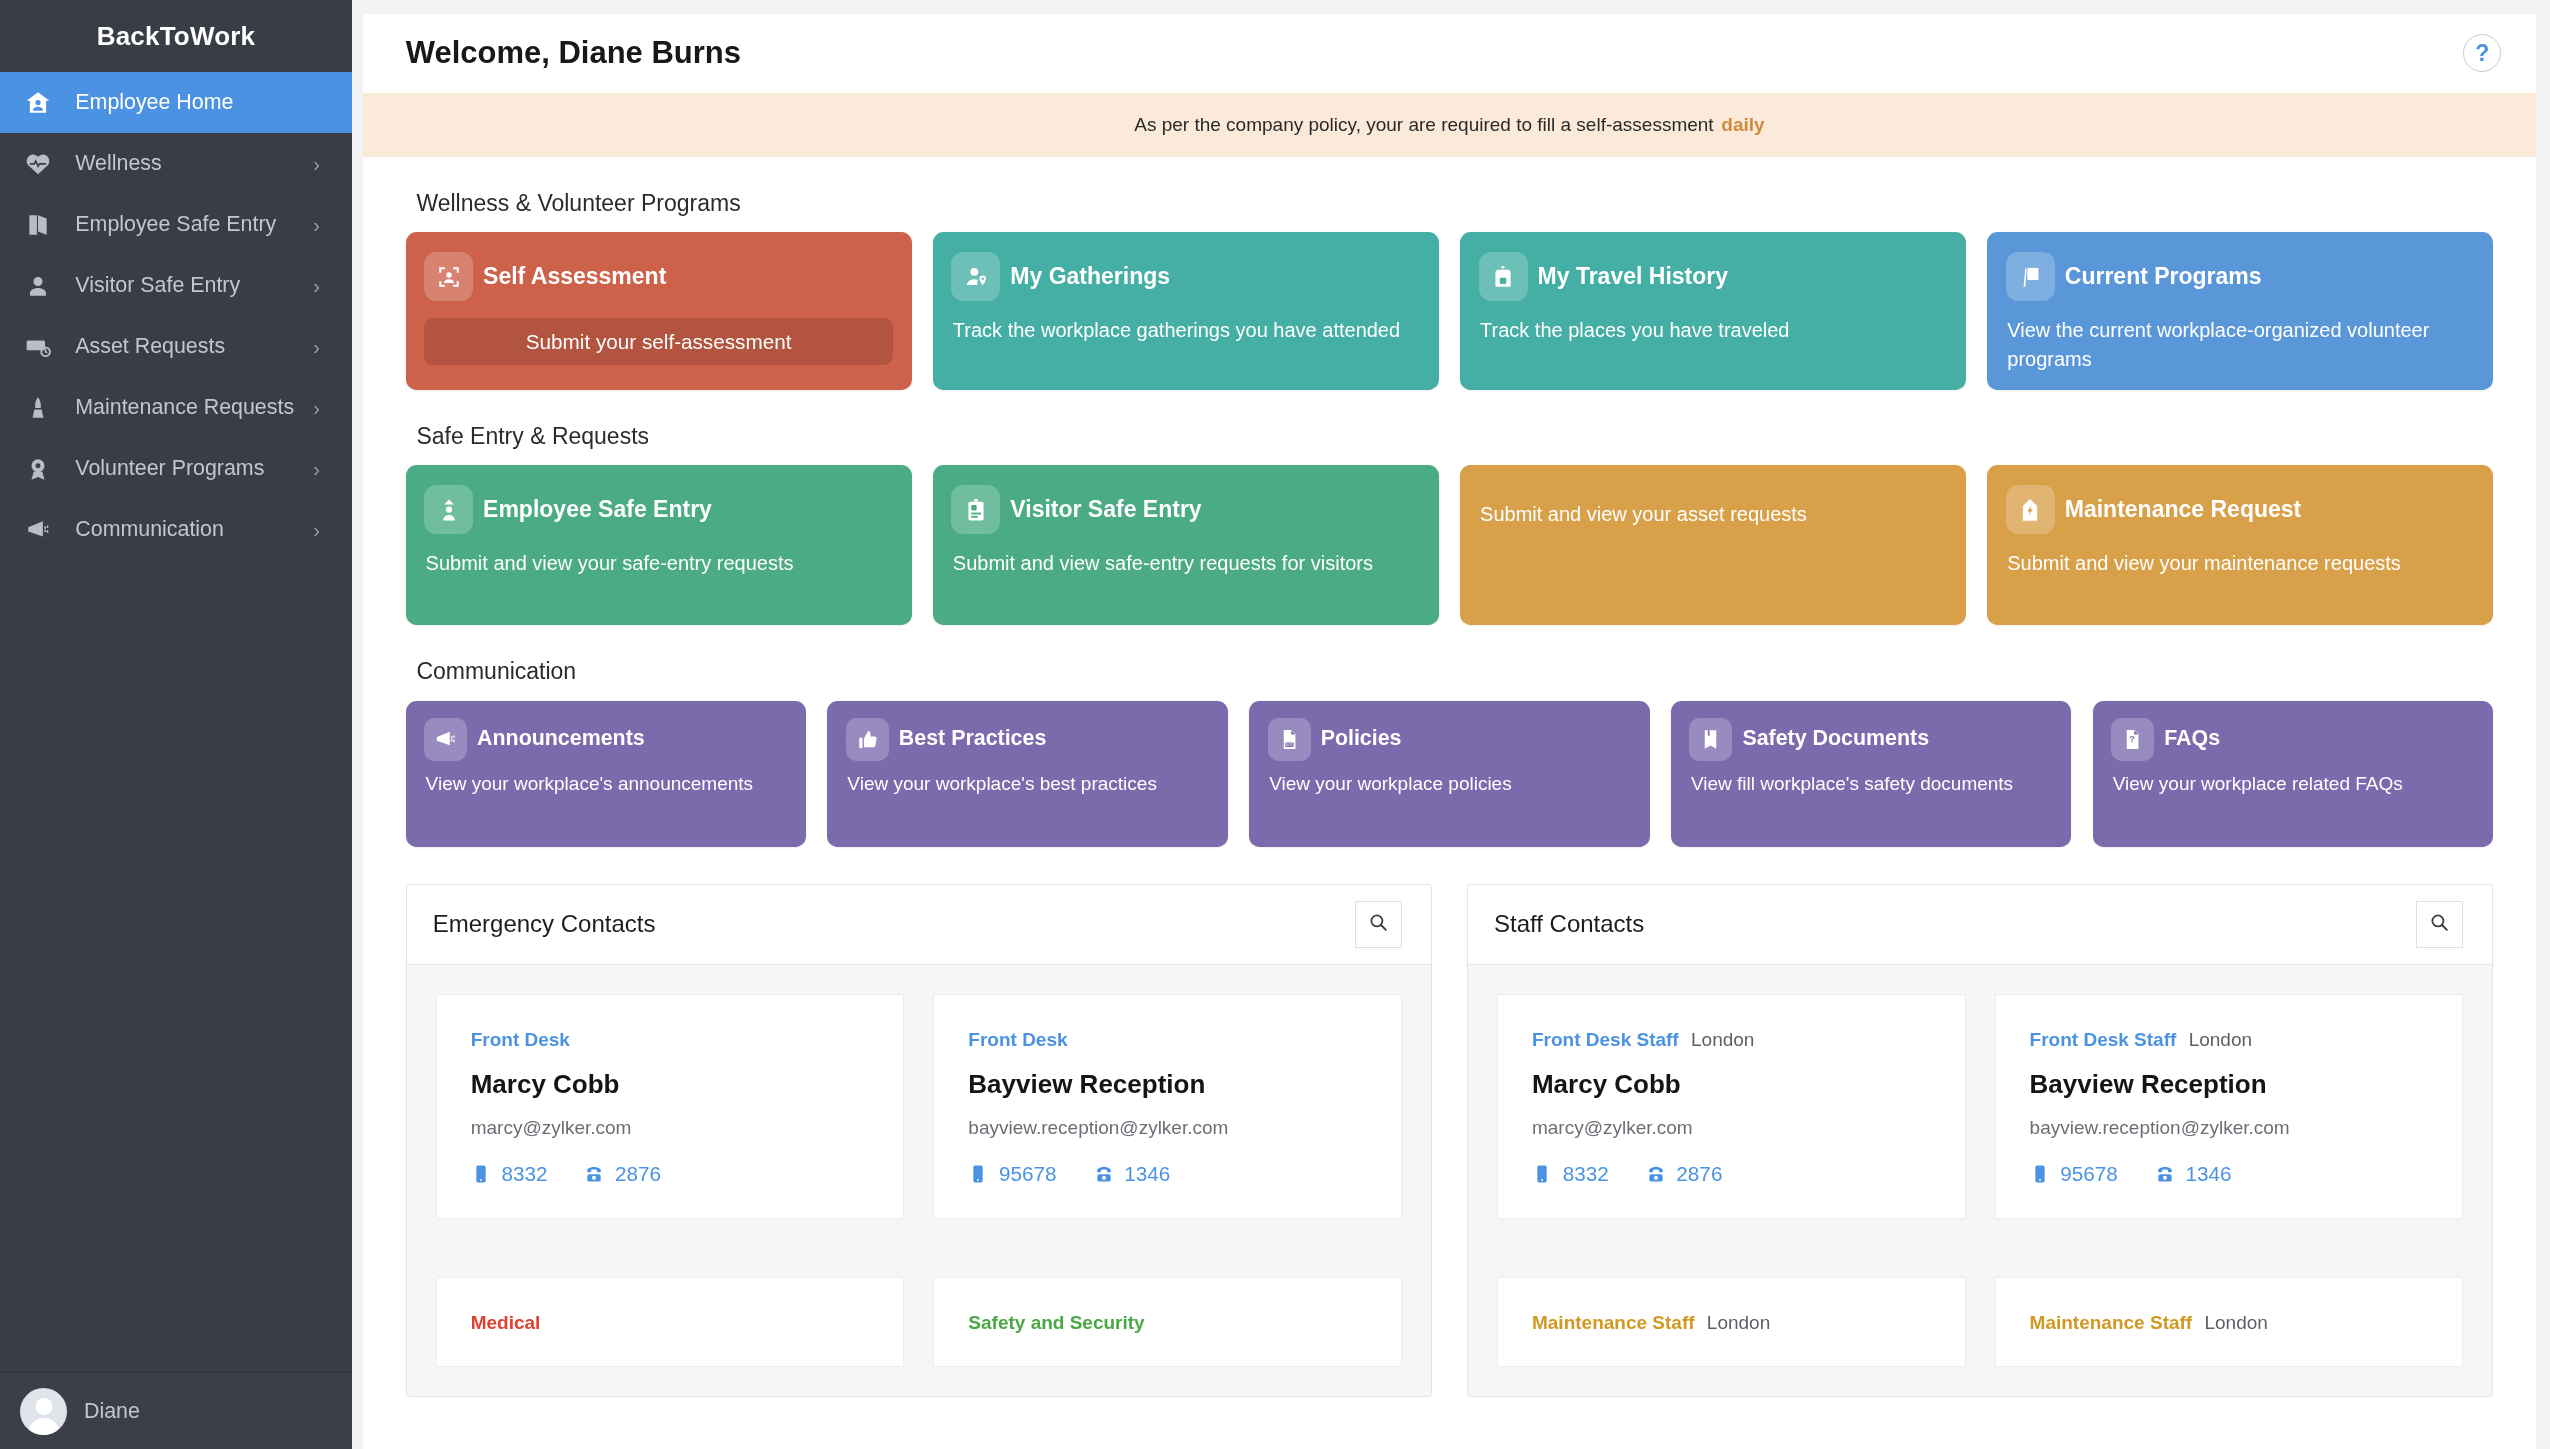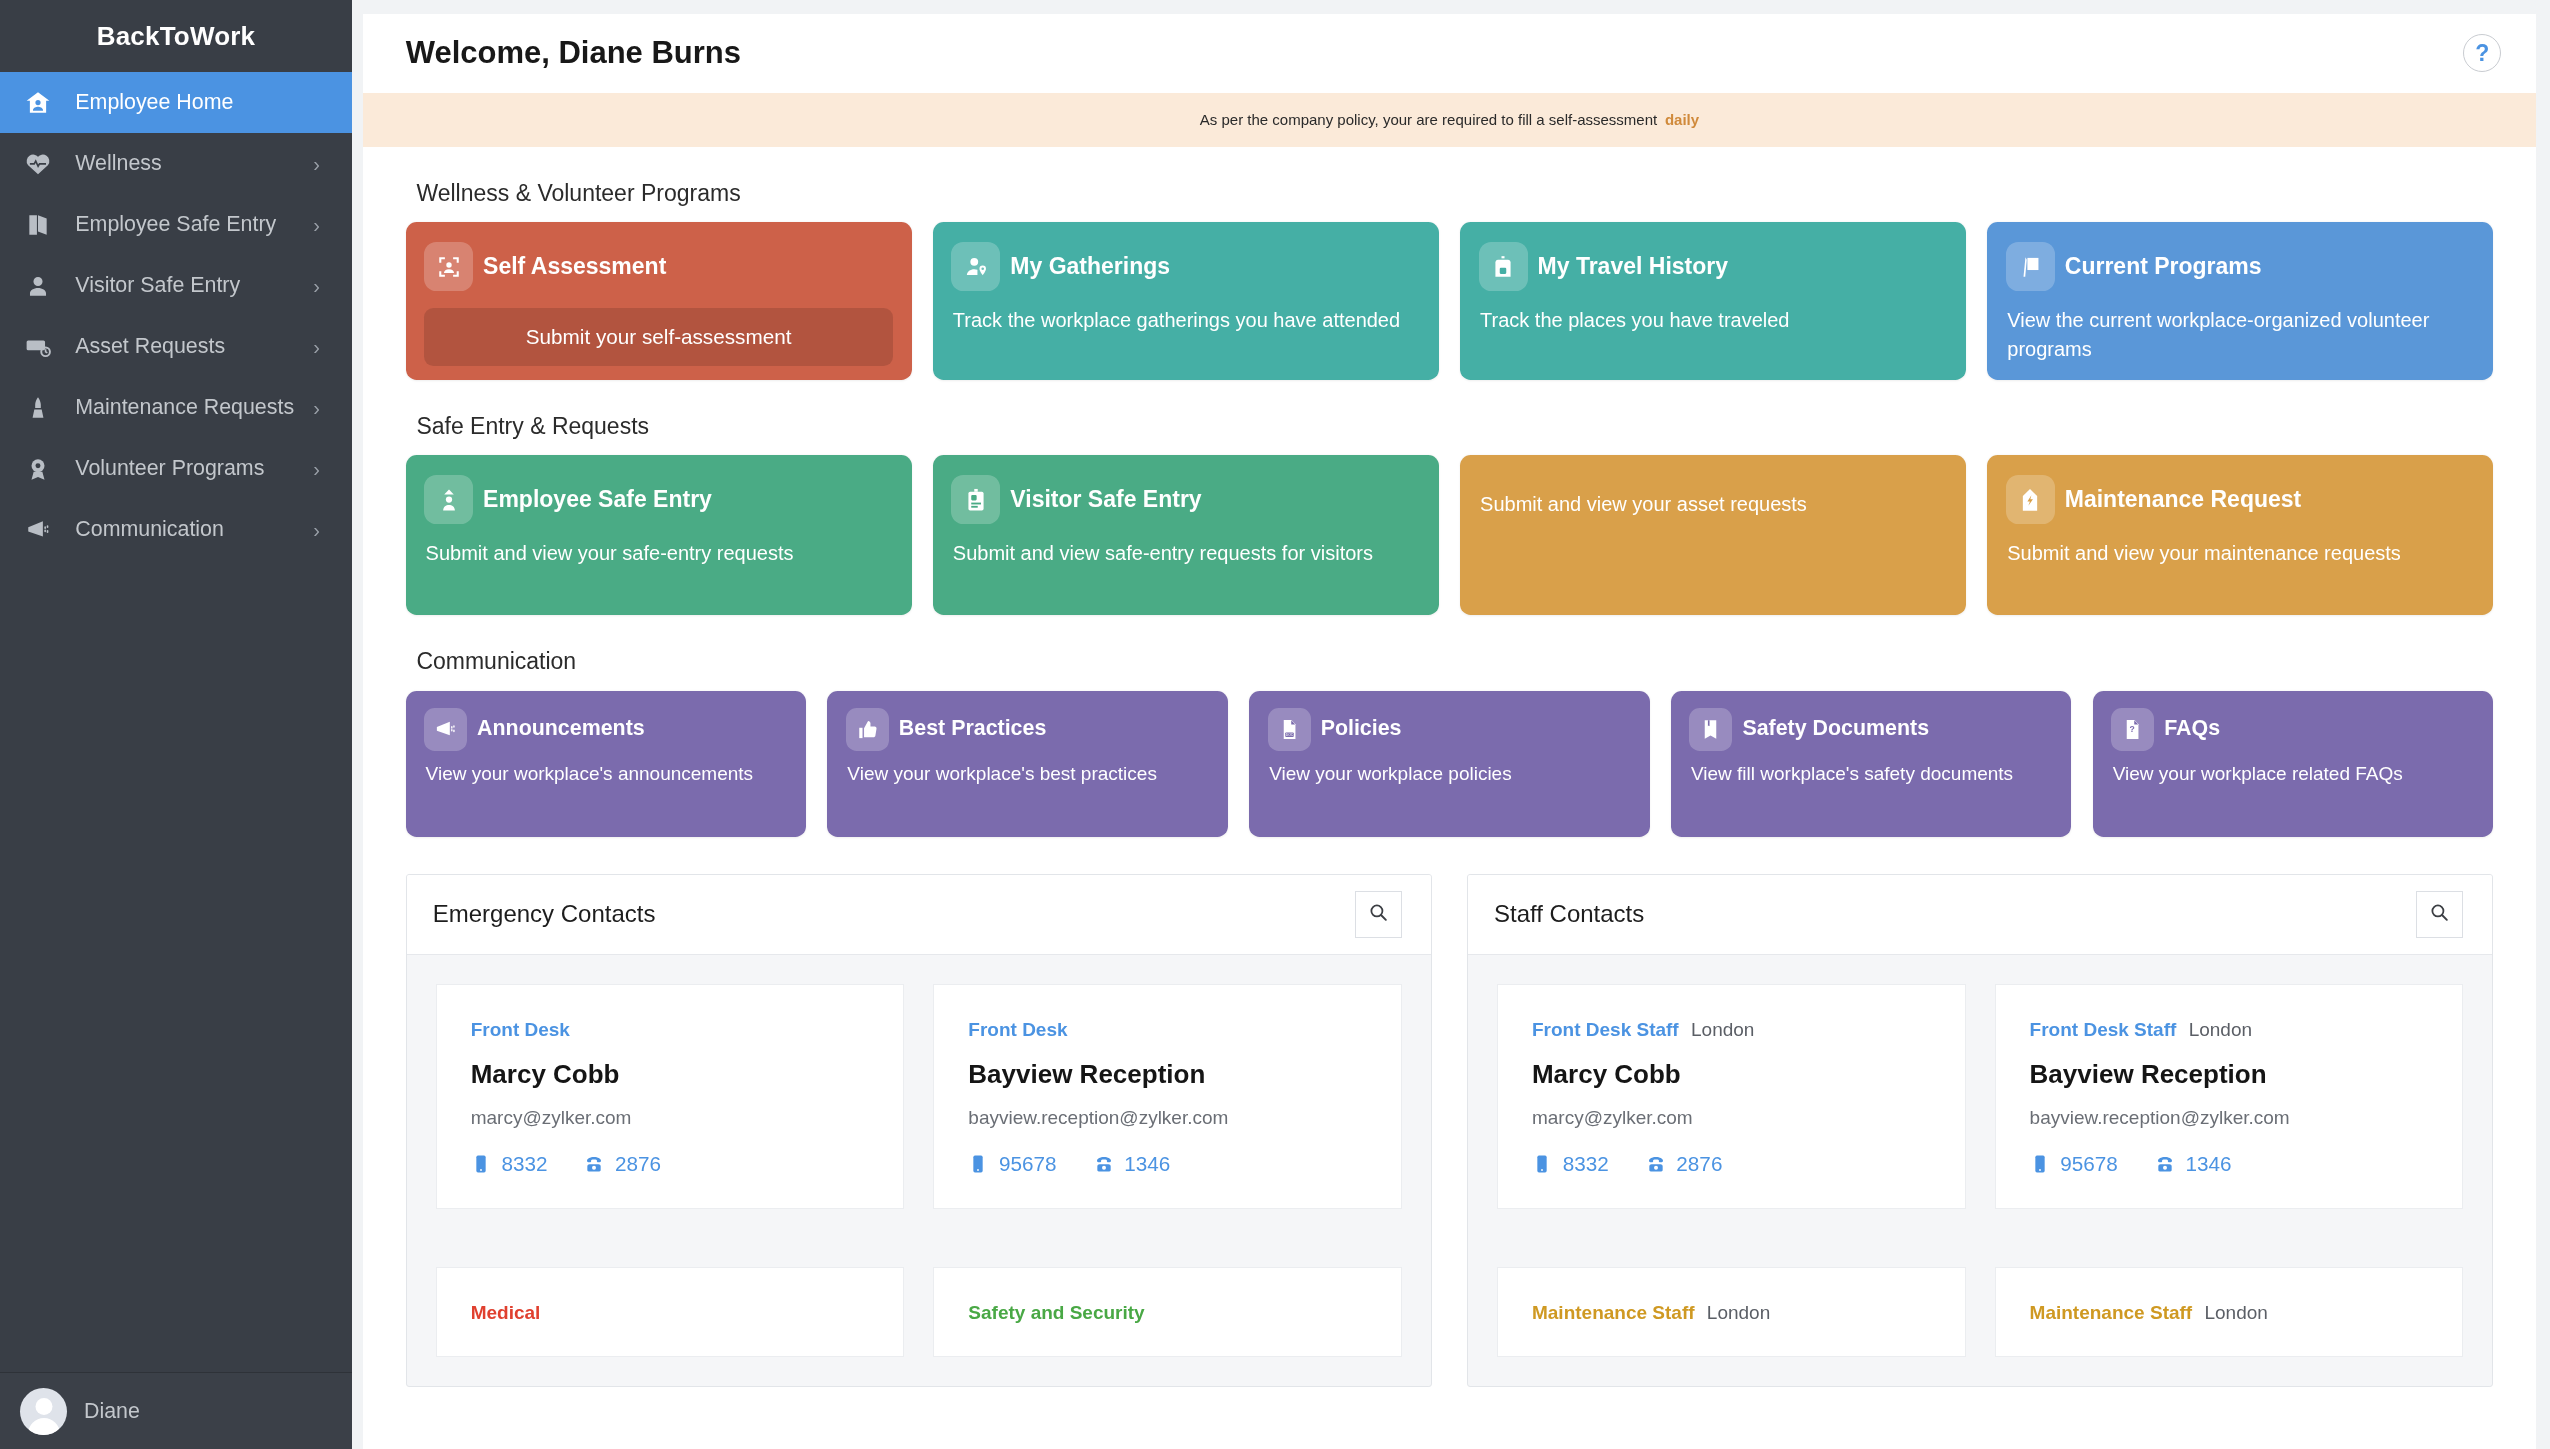--- a/index.html
+++ b/index.html
@@ -75,23 +75,23 @@
   }
   .welcome { font-size:31px; font-weight:700; color:#181818; }
   .help-btn {
     width:38px; height:38px; border-radius:50%;
     border:1.1px solid #c9ccd1; background:#fff;
     display:flex; align-items:center; justify-content:center;
     color:#4b93e2; font-size:23px; font-weight:700; cursor:pointer;
   }
 
   .policy-banner {
-    background:#fbead9; height:54px;
+    background:#fbead9; height:64px;
     display:flex; align-items:center; justify-content:center;
-    font-size:15px; color:#2a2a2a;
+    font-size:19px; color:#2a2a2a;
   }
   .policy-banner .daily { color:#d08a3b; font-weight:700; margin-left:7.7px; }
 
   .content { padding:0 43px; }
 
   .sec-title { font-size:23px; color:#2b2b2b; margin:33px 0 15.3px 10.7px; }
 
   .row { display:flex; gap:21.4px; }
 
   .card {
@@ -106,21 +106,21 @@
     background:rgba(255,255,255,.22);
     display:flex; align-items:center; justify-content:center;
   }
   .card-ico svg { display:block; }
   .card-title { font-size:23px; font-weight:700; line-height:1.1; }
   .card-desc { font-size:20px; line-height:1.42; margin-top:15px; margin-left:1.5px; }
 
   .row-a .card { height:158px; }
   .row-a .card-desc { margin-top:15.3px; }
   .cta {
-    margin-top:17px; height:58px; border-radius:9.2px;
+    margin-top:17px; height:47px; border-radius:9.2px;
     background:rgba(0,0,0,.13);
     display:flex; align-items:center; justify-content:center;
     font-size:20.7px; color:#ffffff; cursor:pointer;
   }
   .row-b .card { height:160px; }
   .row-c .card { height:146px; padding:17px 18.4px; }
   .row-c .card-ico { width:43px; height:43px; flex:0 0 43px; border-radius:10.7px; }
   .row-c .card-title { font-size:21.4px; }
   .row-c .card-desc { font-size:19px; margin-top:10.7px; }
 

